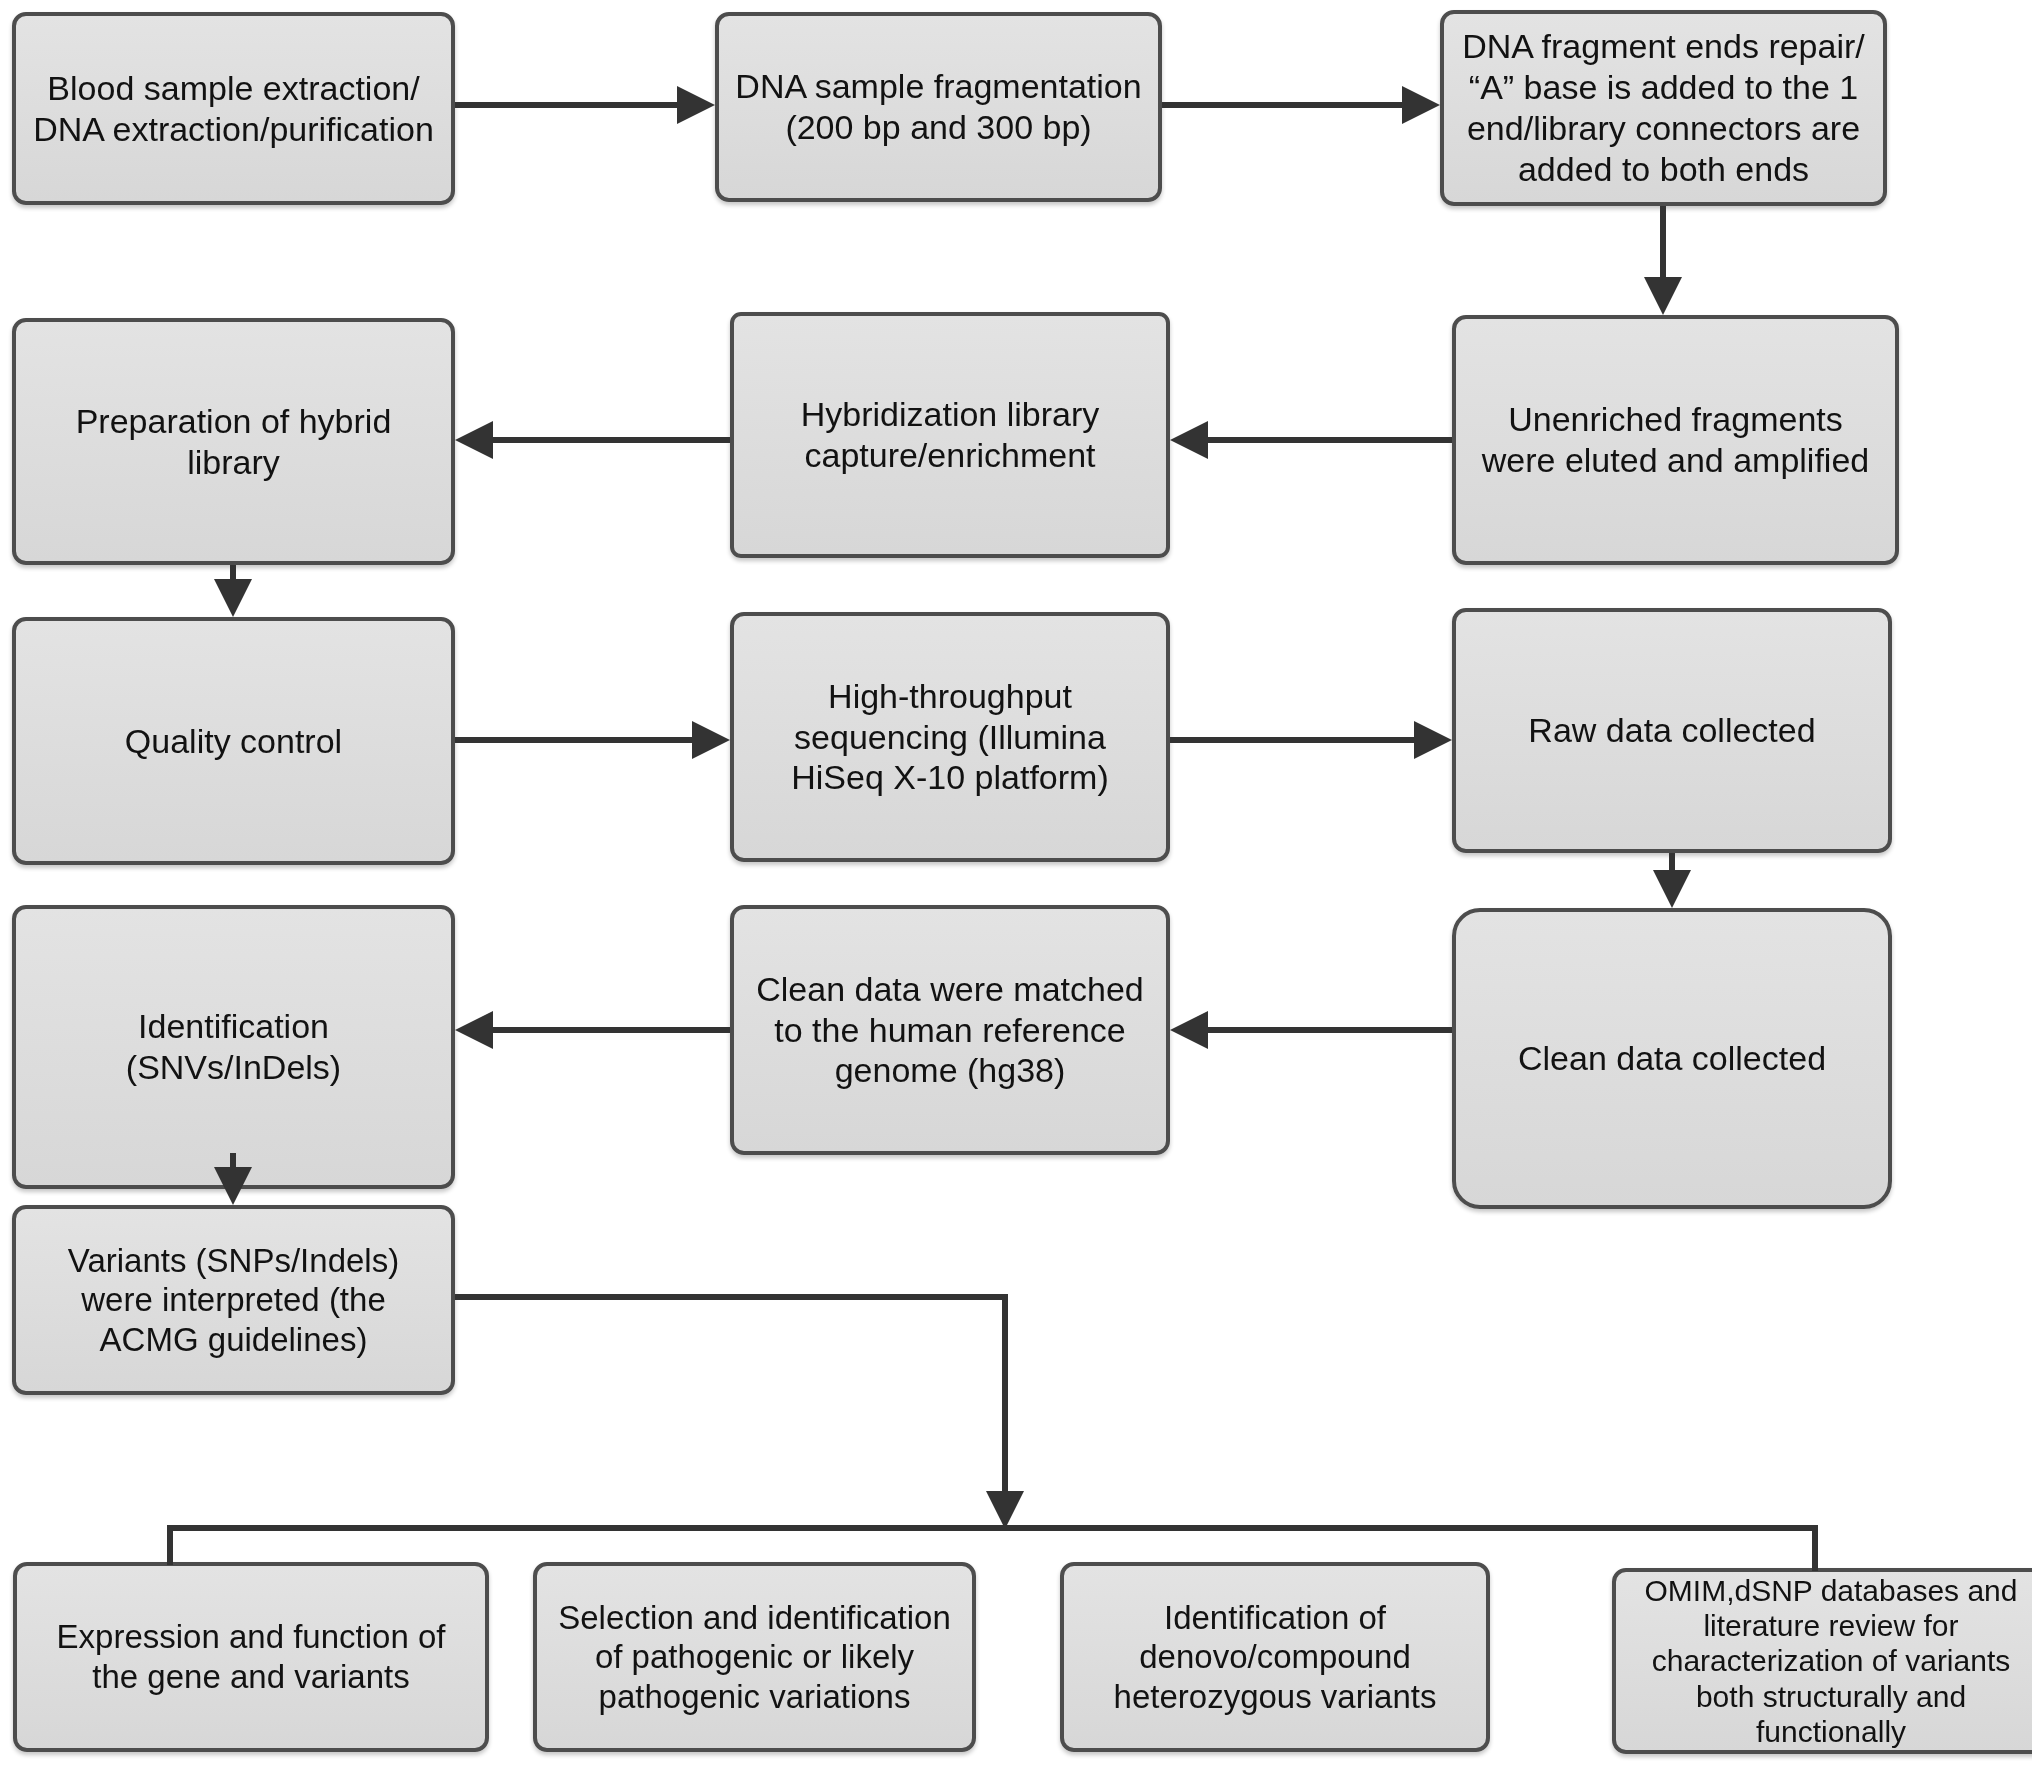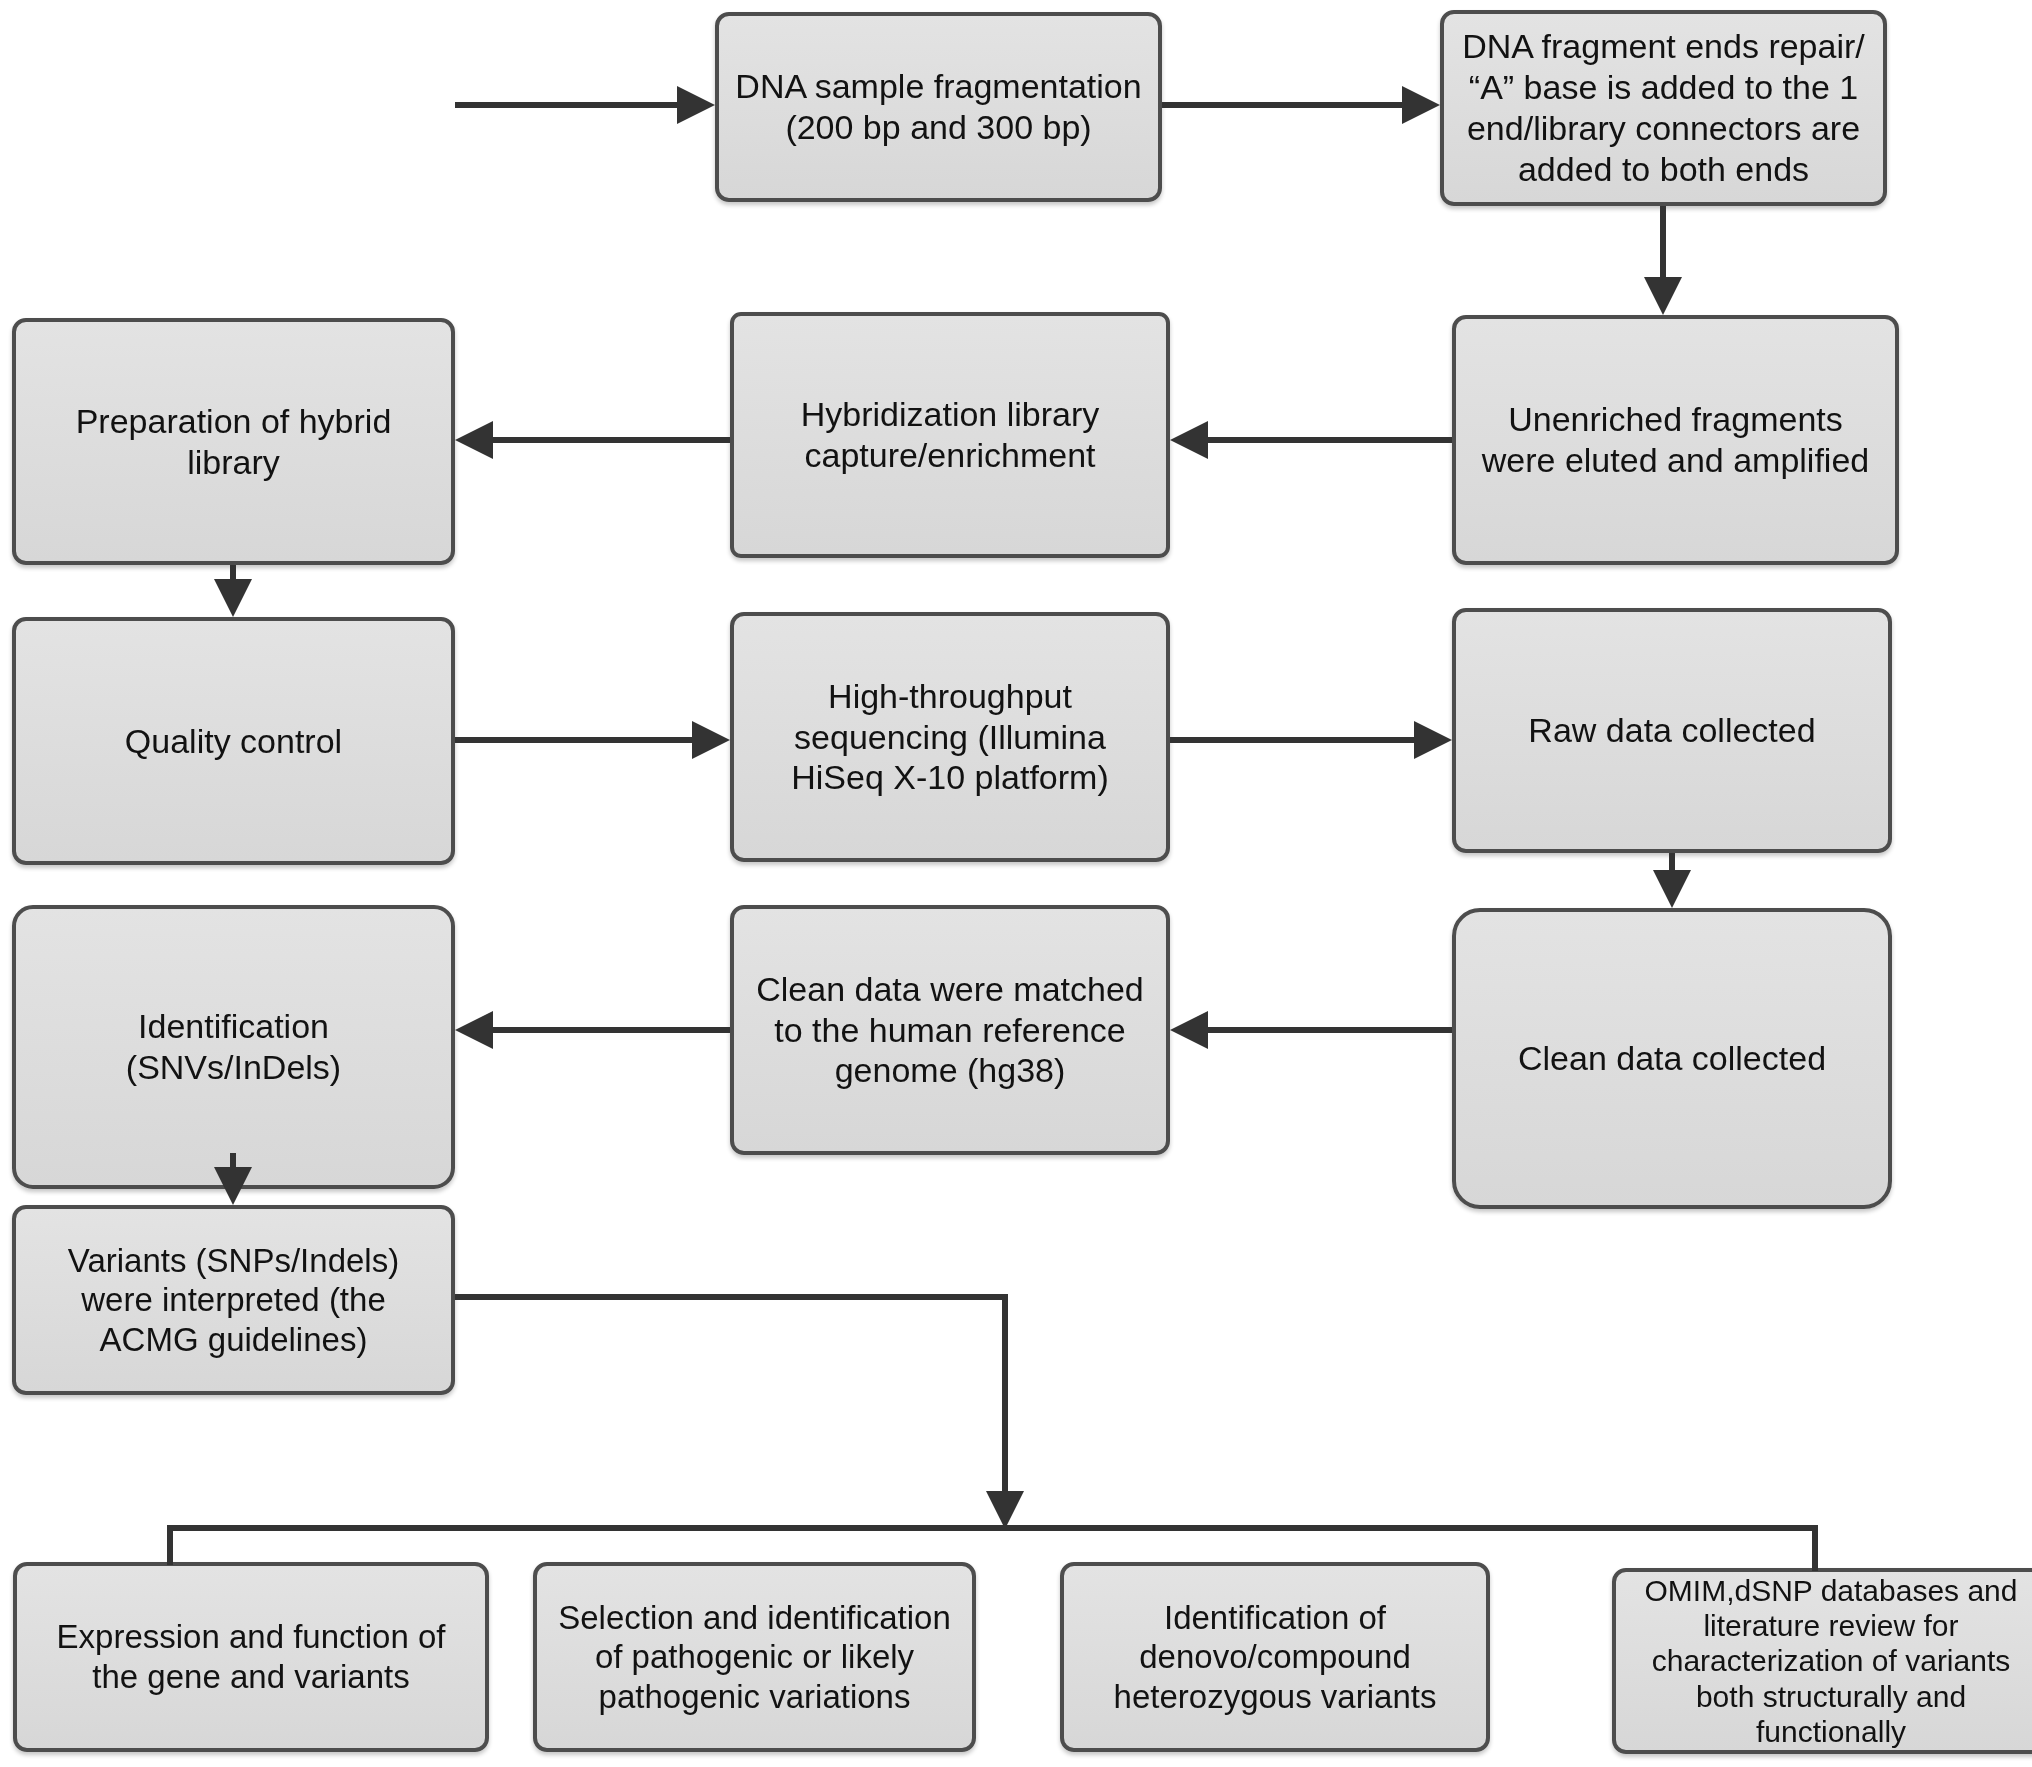--- a/index.html
+++ b/index.html
@@ -28,41 +28,42 @@
   
   .n-blood        {left:12px;   top:12px;   width:443px; height:193px;}
   .n-frag         {left:715px;  top:12px;   width:447px; height:190px;}
   .n-ends         {left:1440px; top:10px;   width:447px; height:196px;}
   .n-prep         {left:12px;   top:318px;  width:443px; height:247px;}
   .n-hyb          {left:730px;  top:312px;  width:440px; height:246px;border-radius:11px;}
   .n-unenriched   {left:1452px; top:315px;  width:447px; height:250px;}
   .n-qc           {left:12px;   top:617px;  width:443px; height:248px;}
   .n-seq          {left:730px;  top:612px;  width:440px; height:250px;}
   .n-raw          {left:1452px; top:608px;  width:440px; height:245px;}
-  .n-ident        {left:12px;   top:905px;  width:443px; height:284px;border-radius:21px;}
+  .n-ident        {left:12px;   top:905px;  width:443px; height:284px;}
   .n-match        {left:730px;  top:905px;  width:440px; height:250px;}
   .n-clean        {left:1452px; top:908px;  width:440px; height:301px;border-radius:28px;}
   .n-variants     {left:12px;   top:1205px; width:443px; height:190px;}
   .n-expression   {left:13px;   top:1562px; width:476px; height:190px;}
   .n-selection    {left:533px;  top:1562px; width:443px; height:190px;}
   .n-denovo       {left:1060px; top:1562px; width:430px; height:190px;}
   .n-omim         {left:1580px; top:1568px; width:438px; height:186px;margin-left:32px;}
   
   .hl{position:absolute;height:6px;background:#333333;}
   .vl{position:absolute;width:6px;background:#333333;}
   .tri{position:absolute;width:0;height:0;}
   .tri-r{border-top:19px solid transparent;border-bottom:19px solid transparent;border-left:38px solid #333333;}
   .tri-l{border-top:19px solid transparent;border-bottom:19px solid transparent;border-right:38px solid #333333;}
   .tri-d{border-left:19px solid transparent;border-right:19px solid transparent;border-top:38px solid #333333;}
 </style>
 </head>
 <body>
 
 <div id="canvas">
 
+  <div class="node n-blood">Blood sample extraction/ DNA extraction/purification</div>
   <div class="node n-frag">DNA sample fragmentation (200 bp and 300 bp)</div>
   <div class="node n-ends">DNA fragment ends repair/ “A” base is added to the 1 end/library connectors are added to both ends</div>
 
   <div class="node n-prep">Preparation of hybrid library</div>
   <div class="node n-hyb">Hybridization library capture/enrichment</div>
   <div class="node n-qc">Quality control</div>
 
   <div class="node n-unenriched">Unenriched fragments were eluted and amplified</div>
   <div class="node n-seq">High-throughput sequencing (Illumina HiSeq X-10 platform)</div>
   <div class="node n-raw">Raw data collected</div>

